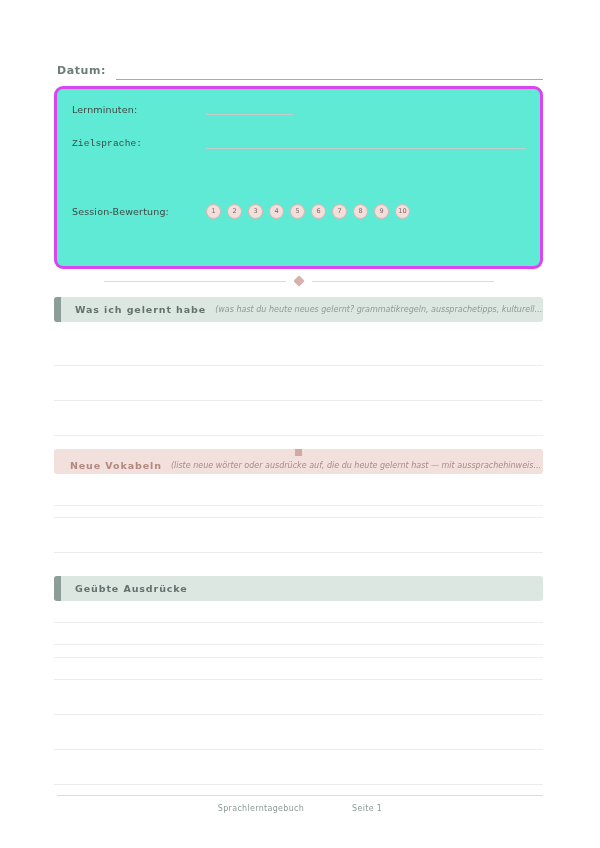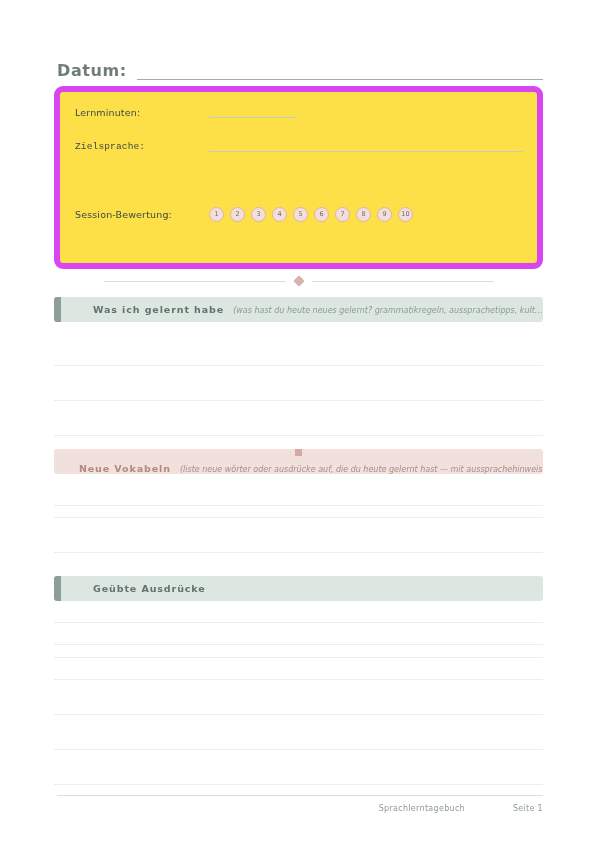--- a/index.html
+++ b/index.html
@@ -27,21 +27,21 @@
   .date-row {
     position: absolute;
     left: 57px;
     top: 58px;
     width: 486px;
     height: 22px;
     display: flex;
     align-items: flex-end;
   }
   .date-label {
-    font-size: 16px;
+    font-size: 11px;
     font-weight: bold;
     letter-spacing: 0.6px;
     color: #6f7d79;
     line-height: 14px;
     padding-bottom: 2px;
     white-space: nowrap;
   }
   .date-line {
     flex: 1;
     margin-left: 10px;
@@ -50,22 +50,22 @@
   }
 
   
   .meta-card {
     position: absolute;
     left: 54px;
     top: 86px;
     width: 489px;
     height: 183px;
     box-sizing: border-box;
-    background: #fde047;
-    border: 6px solid #d946ef;
+    background: #5eead4;
+    border: 3px solid #d946ef;
     border-radius: 9px;
   }
   .meta-row {
     position: absolute;
     left: 15px;
     right: 14px;
     height: 22px;
     display: flex;
     align-items: center;
   }
@@ -153,22 +153,22 @@
     border-radius: 3px;
     overflow: hidden;
   }
   .sec-accent {
     width: 7px;
     height: 100%;
     flex: 0 0 7px;
   }
   .sec-titlewrap {
     display: flex;
-    align-items: flex-end;
-    padding-left: 32px;
+    align-items: center;
+    padding-left: 14px;
     overflow: hidden;
     white-space: nowrap;
     flex: 1;
   }
   .sec-title {
     font-size: 9.5px;
     font-weight: bold;
     letter-spacing: 0.9px;
     white-space: nowrap;
   }
@@ -204,21 +204,21 @@
 
   
   .footer {
     position: absolute;
     left: 57px;
     top: 795px;
     width: 486px;
     border-top: 1px solid #d9dedc;
     padding-top: 8px;
     display: flex;
-    justify-content: flex-end;
+    justify-content: center;
     align-items: center;
     gap: 48px;
   }
   .footer-text {
     font-size: 8px;
     color: #8d9a96;
     letter-spacing: 0.3px;
   }
 </style>
 </head>

